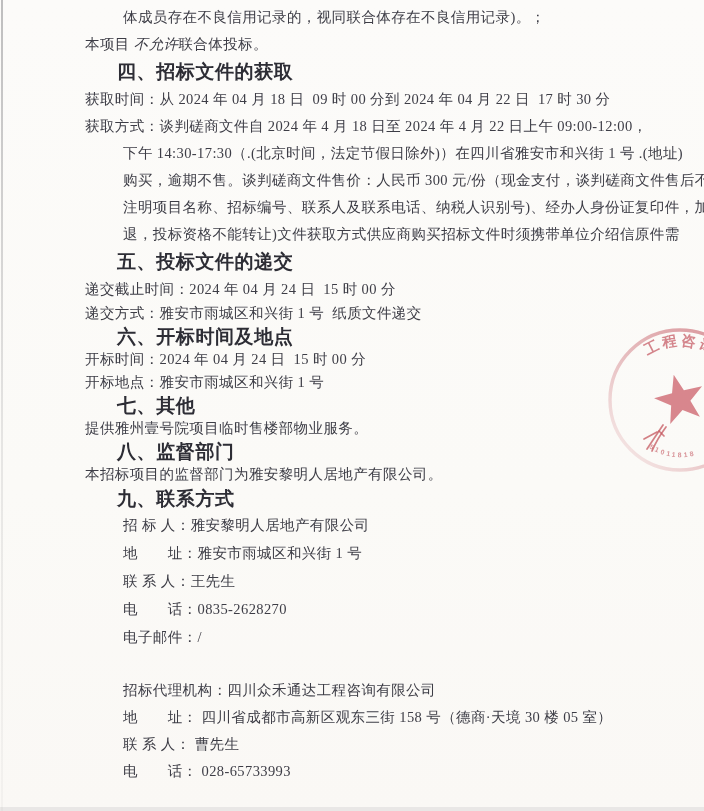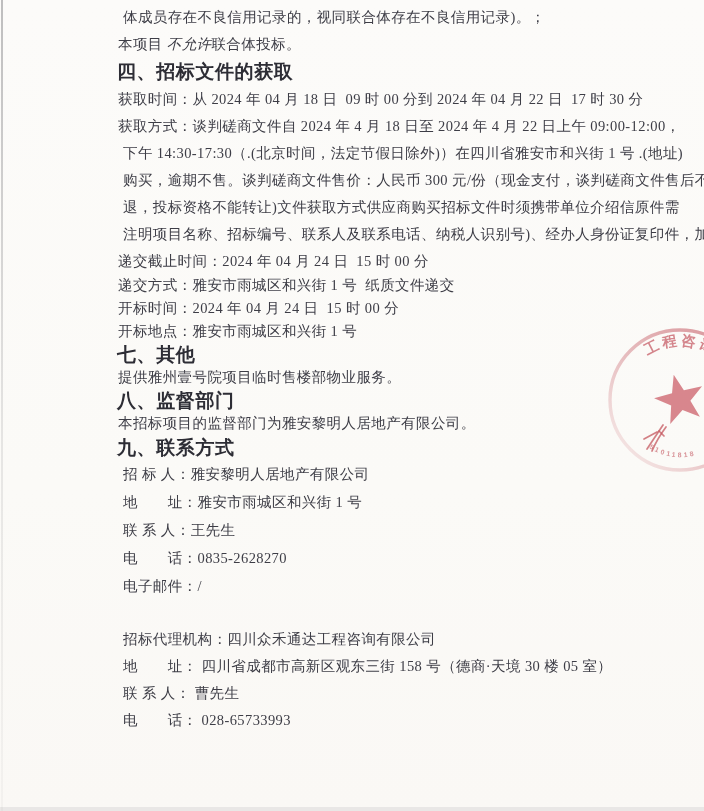--- a/index.html
+++ b/index.html
@@ -19,21 +19,21 @@
     position:absolute; left:0; bottom:0; width:704px; height:4px;
     background:rgba(90,90,95,.10);
   }
   #content { position:relative; padding-top:4px; }
   .ln {
     white-space:pre;
     color:#3d3d46;
     font-size:14.5px;
     letter-spacing:.4px;
   }
-  .ind  { padding-left:85px;margin-left:33px; }   
+  .ind  { padding-left:85px; }   
   .wrap { padding-left:123px; }   
   .head {
     padding-left:117px;
     font-family:"Liberation Sans","DejaVu Sans",sans-serif;
     font-weight:bold;
     font-size:19px;
     color:#2d2d35;
     letter-spacing:.6px;
   }
   .h27 { height:27px; line-height:27px; }
@@ -59,26 +59,28 @@
   <div id="content">
 
     <div class="ln wrap h27">体成员存在不良信用记录的，视同联合体存在不良信用记录)。；</div>
     <div class="ln ind h27"><span>本项目 </span><span class="em">不允许</span><span>联合体投标。</span></div>
 
     <div class="ln head h28">四、招标文件的获取</div>
     <div class="ln ind h27">获取时间：从 2024 年 04 月 18 日  09 时 00 分到 2024 年 04 月 22 日  17 时 30 分</div>
     <div class="ln ind h27">获取方式：谈判磋商文件自 2024 年 4 月 18 日至 2024 年 4 月 22 日上午 09:00-12:00，</div>
     <div class="ln wrap h27">下午 14:30-17:30（.(北京时间，法定节假日除外)）在四川省雅安市和兴街 1 号 .(地址)</div>
     <div class="ln wrap h27">购买，逾期不售。谈判磋商文件售价：人民币 300 元/份（现金支付，谈判磋商文件售后不</div>
+    <div class="ln wrap h27">注明项目名称、招标编号、联系人及联系电话、纳税人识别号)、经办人身份证复印件，加</div>
     <div class="ln wrap h27">退，投标资格不能转让)文件获取方式供应商购买招标文件时须携带单位介绍信原件需</div>
-    <div class="ln wrap h27">注明项目名称、招标编号、联系人及联系电话、纳税人识别号)、经办人身份证复印件，加</div>
 
+    <div class="ln head h28">五、投标文件的递交</div>
     <div class="ln ind h26">递交截止时间：2024 年 04 月 24 日  15 时 00 分</div>
     <div class="ln ind h23">递交方式：雅安市雨城区和兴街 1 号  纸质文件递交</div>
 
+    <div class="ln head h23">六、开标时间及地点</div>
     <div class="ln ind h23">开标时间：2024 年 04 月 24 日  15 时 00 分</div>
     <div class="ln ind h23">开标地点：雅安市雨城区和兴街 1 号</div>
 
     <div class="ln head h23">七、其他</div>
     <div class="ln ind h23">提供雅州壹号院项目临时售楼部物业服务。</div>
 
     <div class="ln head h23">八、监督部门</div>
     <div class="ln ind h23">本招标项目的监督部门为雅安黎明人居地产有限公司。</div>
 
     <div class="ln head h25">九、联系方式</div>

